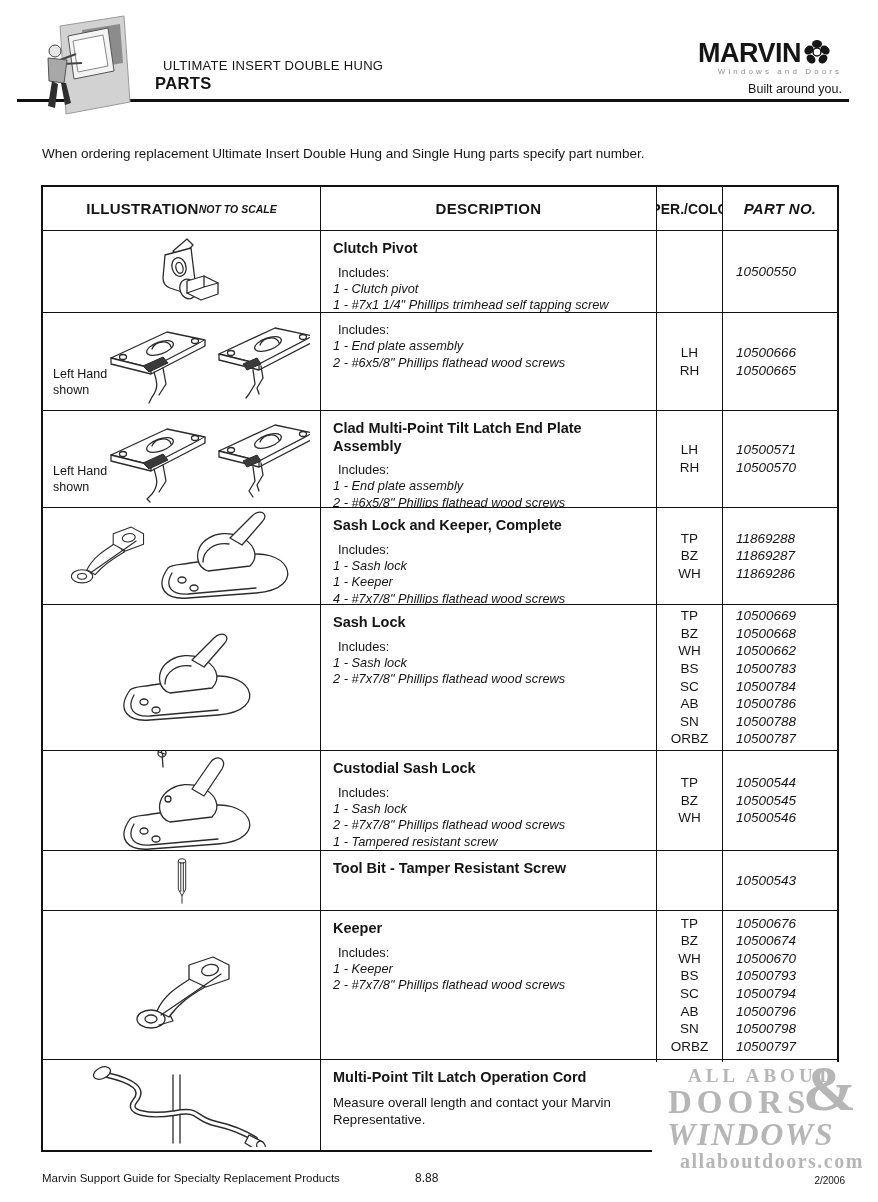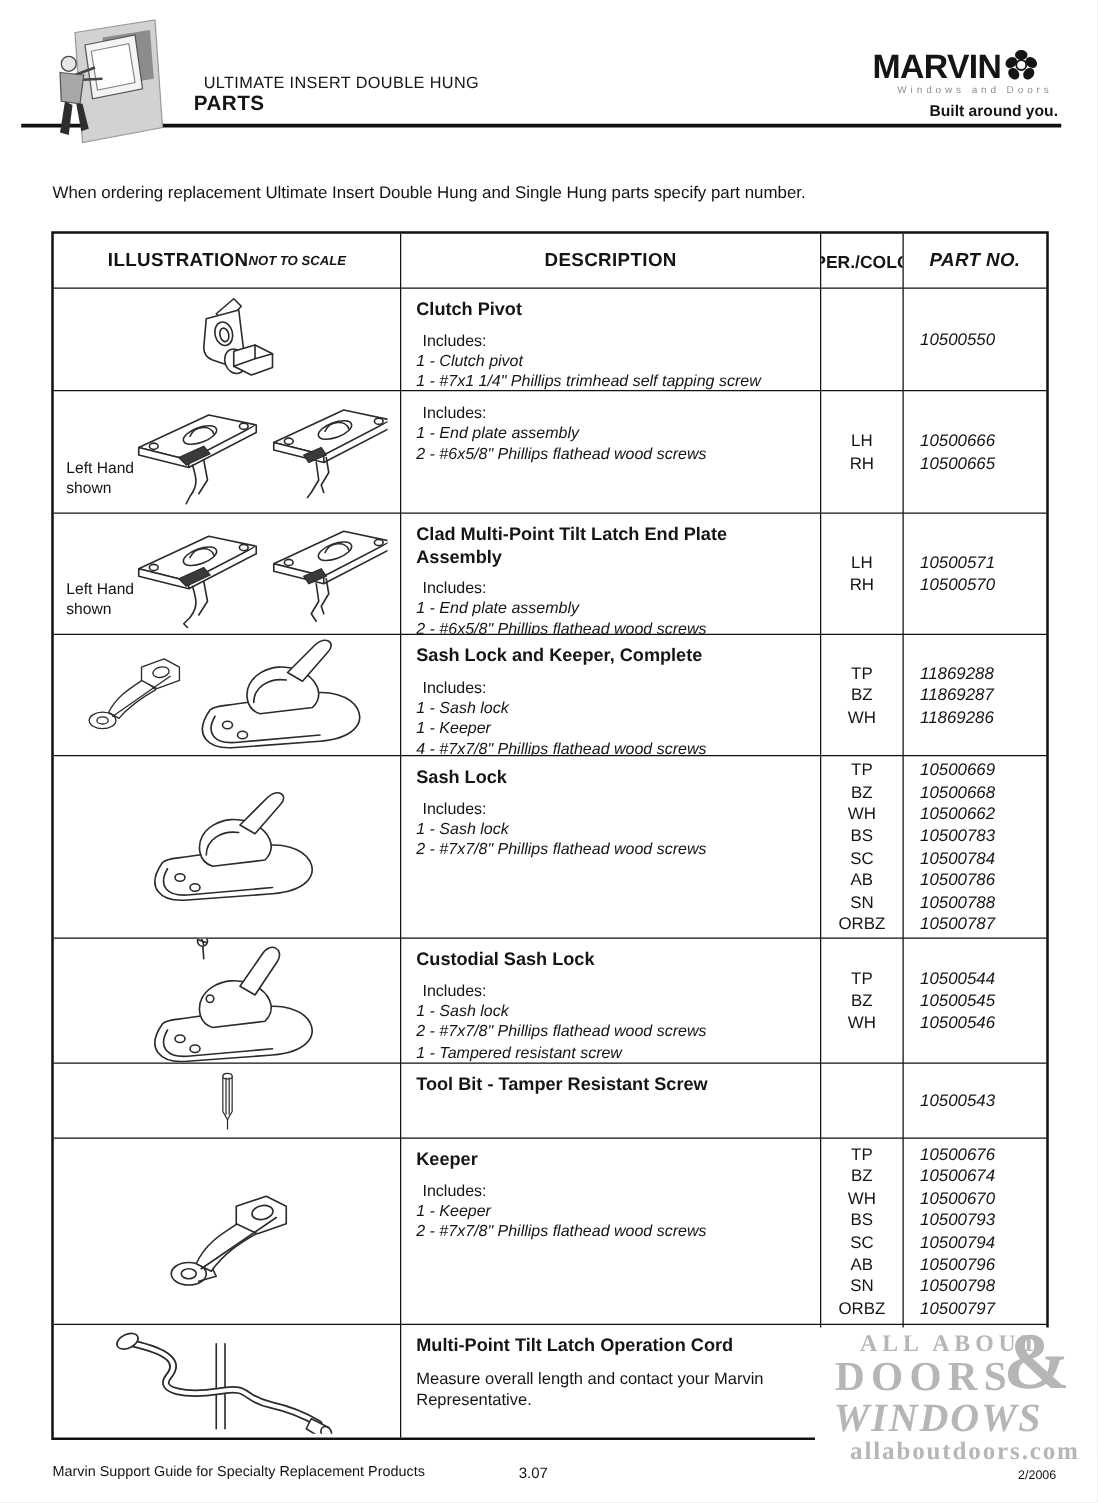--- a/index.html
+++ b/index.html
@@ -8,21 +8,21 @@
   
   .rule{position:absolute;left:17px;top:99px;width:832px;height:2.5px;background:#111;}
   .person-art{position:absolute;left:24px;top:10px;}
   .prod-line{position:absolute;left:163px;top:58px;font-size:13px;letter-spacing:.3px;}
   .page-title{position:absolute;left:155px;top:74px;font-size:16.5px;font-weight:bold;letter-spacing:.4px;}
   .brand{position:absolute;left:698px;top:40px;width:164px;text-align:center;}
   .brand-row{display:flex;align-items:flex-start;}
   .brand-name{font-size:27px;font-weight:800;letter-spacing:-.5px;line-height:26px;}
   .brand-flower{margin-left:2px;margin-top:-2px;}
   .brand-sub{font-size:8px;letter-spacing:3.1px;color:#8f8f8f;margin-top:1px;white-space:nowrap;}
-  .brand-tag{font-size:12.5px;font-weight:bold;margin:6px 0 0 30px;}
+  .brand-tag{font-size:12.5px;font-weight:normal;margin:6px 0 0 30px;}
   .intro{position:absolute;left:42px;top:146px;font-size:13.5px;}
   
   .ptable{position:absolute;left:41px;top:185px;border:2px solid #111;background:#fff;
           display:grid;grid-template-columns:278px 336px 66px 114px;}
   .cell{border-right:1.6px solid #111;border-bottom:1.6px solid #111;box-sizing:border-box;overflow:hidden;}
   .c4{border-right:none;font-style:italic;}
   .rlast{border-bottom:none;}
   .rh{height:44px}.r1{height:82px}.r2{height:98px}.r3{height:97px}.r4{height:97px}
   .r5{height:146px}.r6{height:100px}.r7{height:60px}.r8{height:149px}.r9{height:90px}
   .cell-h{display:flex;flex-direction:row;align-items:center;justify-content:center;font-weight:bold;text-align:center;}
@@ -410,15 +410,15 @@
 
   <div class="watermark">
     <div class="wm-amp">&amp;</div>
     <div class="wm-l1">ALL ABOUT</div>
     <div class="wm-l2">DOORS</div>
     <div class="wm-l3">WINDOWS</div>
     <div class="wm-l4">allaboutdoors.com</div>
   </div>
 
   <div class="f-left">Marvin Support Guide for Specialty Replacement Products</div>
-  <div class="f-center">3.07</div>
+  <div class="f-center">8.88</div>
   <div class="f-right">2/2006</div>
 </div>
 
 </body></html>

